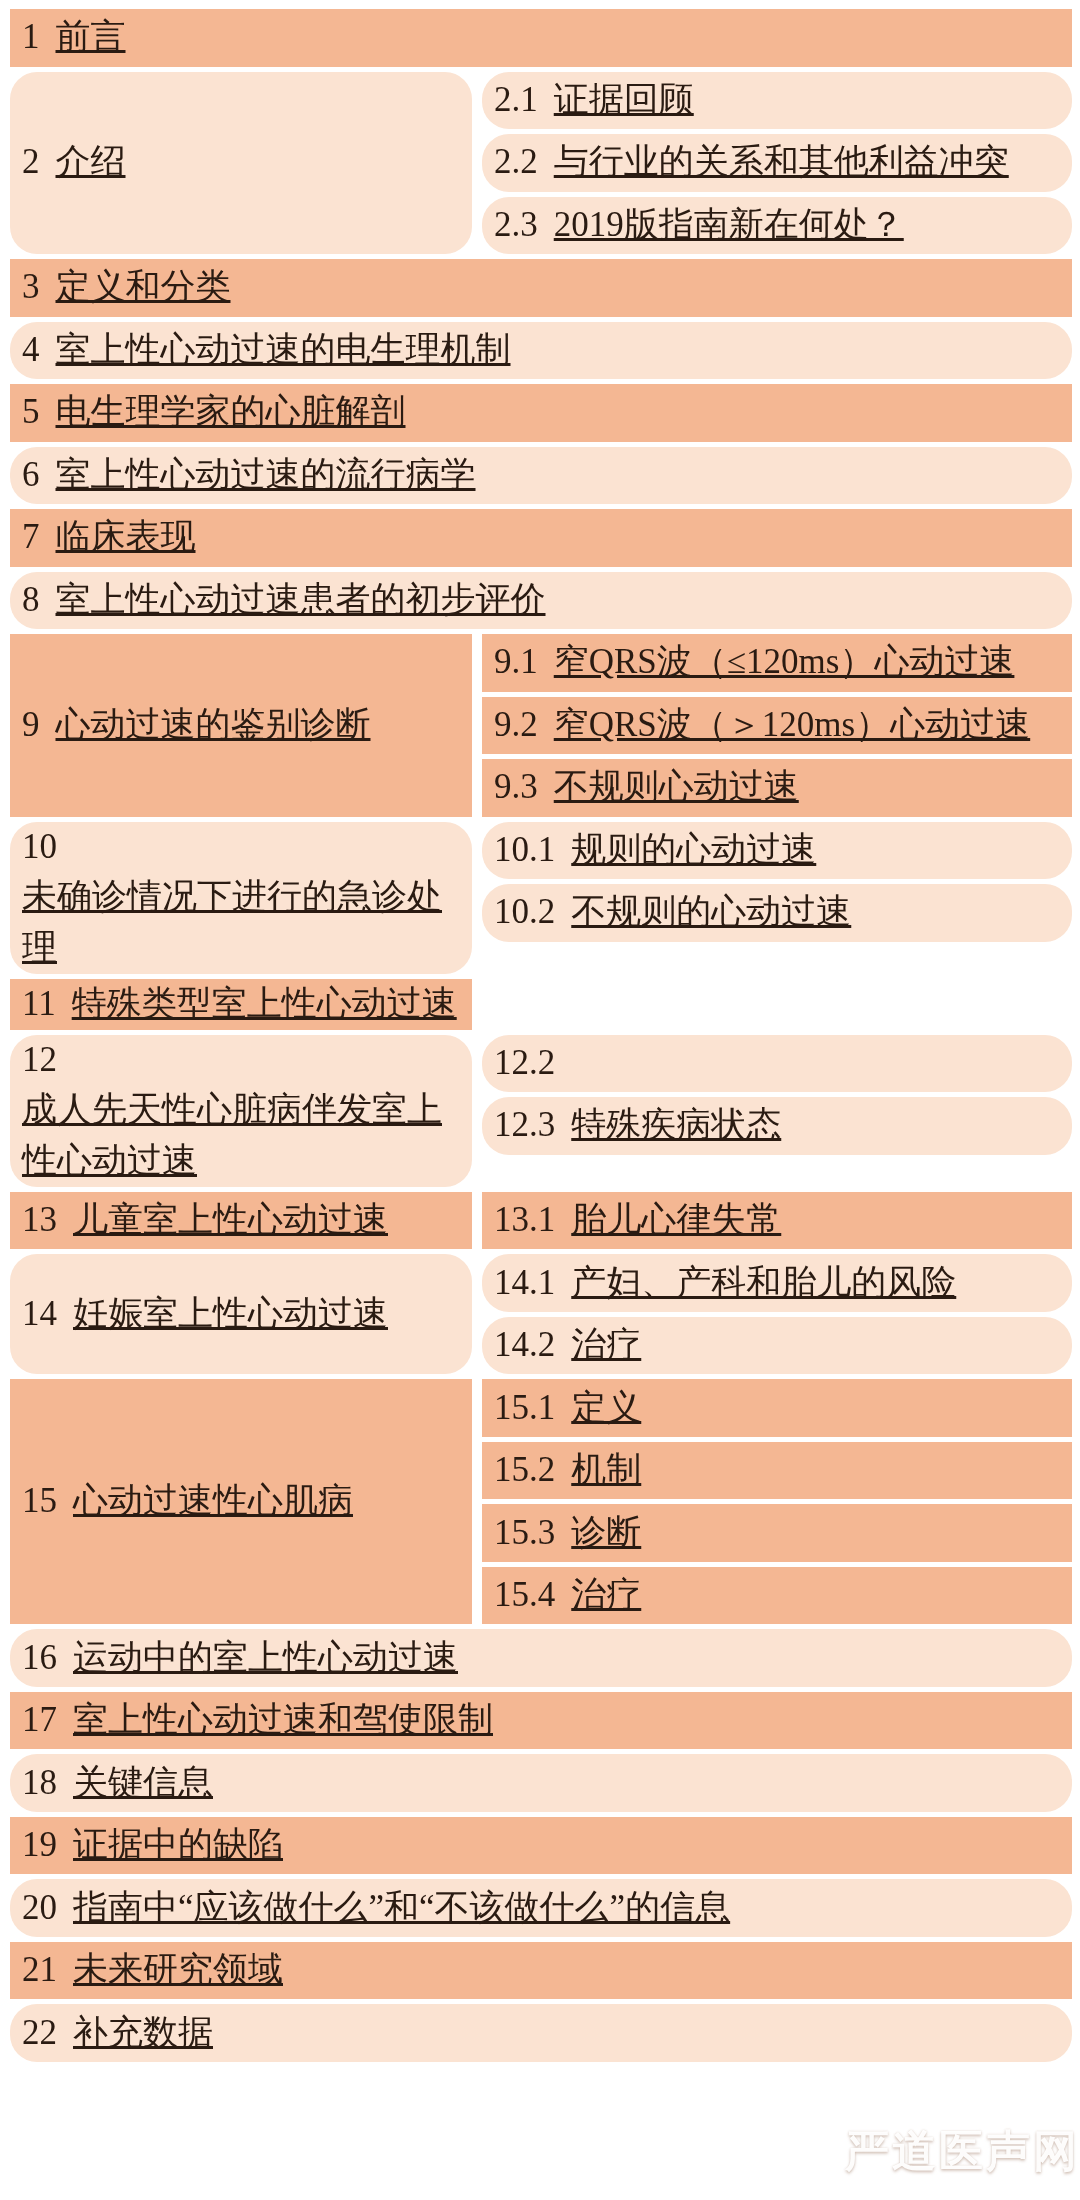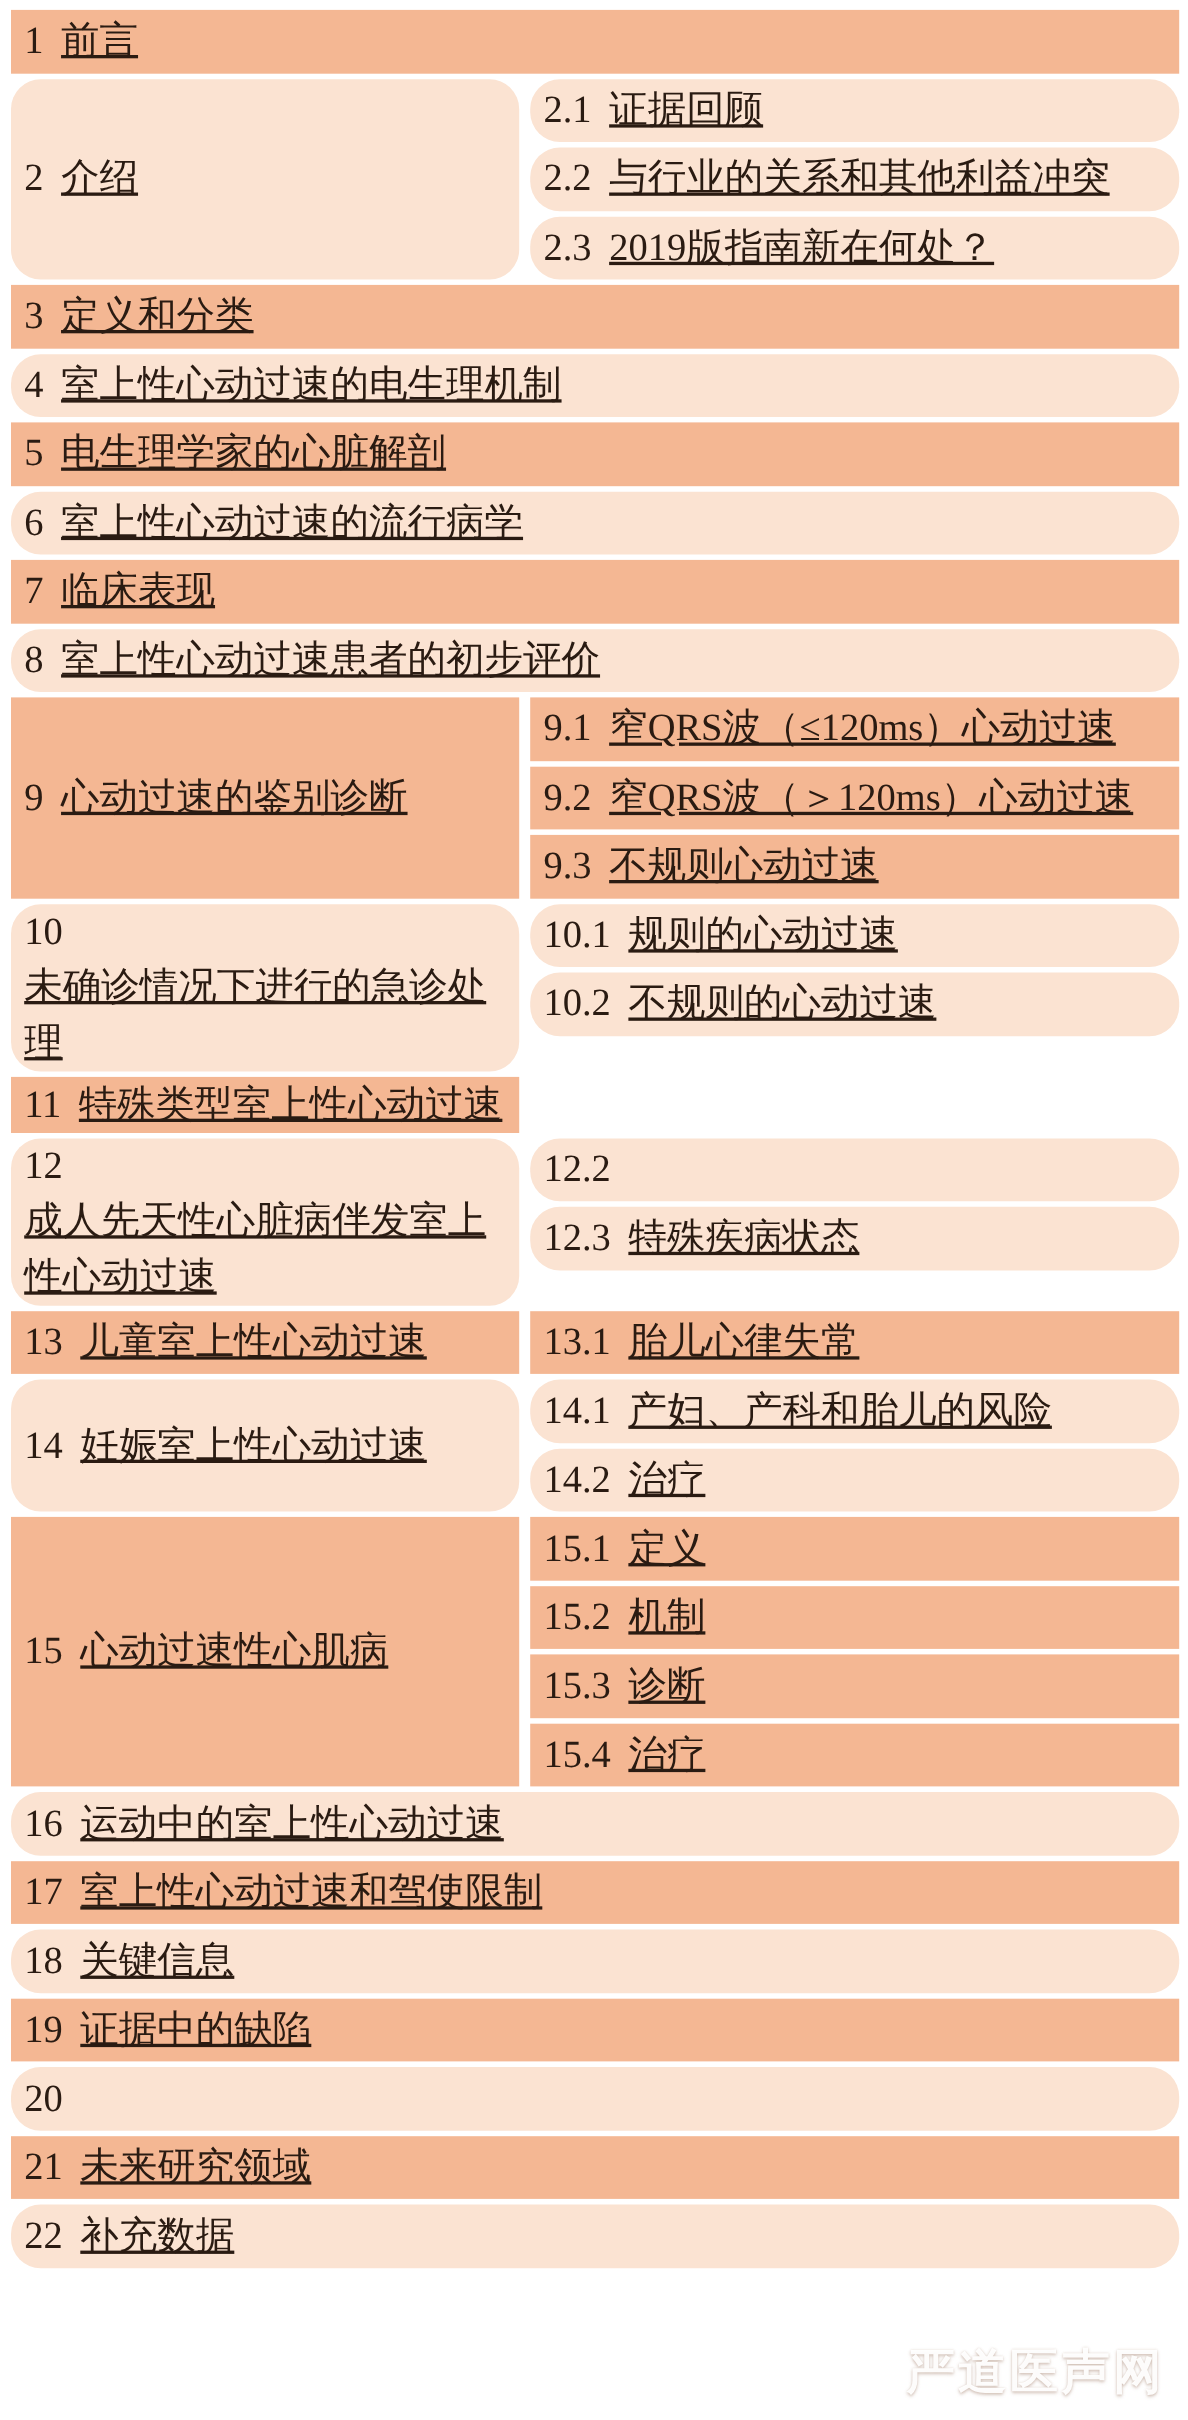--- a/index.html
+++ b/index.html
@@ -55,24 +55,24 @@
     flex:1 1 auto;
     display:flex;
     flex-direction:column;
     gap:var(--gap);
   }
   .sub{height:var(--unit);}
   .num{margin-right:16px;white-space:nowrap;}
   .title{min-width:0;text-decoration:underline;}
   .watermark{
     position:absolute;
-    right:21px;
+    right:0;
     bottom:10px;
     display:flex;
-    align-items:center;
+    align-items:flex-start;
     gap:6px;
     pointer-events:none;
   }
   .wm-text{
     font-family:"Liberation Sans","DejaVu Sans",sans-serif;
     font-weight:bold;
     font-size:44px;
     letter-spacing:3px;
     color:rgba(255,255,255,0.95);
     text-shadow:0 2px 3px rgba(150,110,85,0.35), 0 0 2px rgba(150,110,85,0.25);
@@ -273,20 +273,21 @@
     </div>
     <div class="section">
       <div class="cell main dark full">
         <span class="num">19</span>
         <span class="title">证据中的缺陷</span>
       </div>
     </div>
     <div class="section">
       <div class="cell main light full">
         <span class="num">20</span>
+        <span class="title">指南中“应该做什么”和“不该做什么”的信息</span>
       </div>
     </div>
     <div class="section">
       <div class="cell main dark full">
         <span class="num">21</span>
         <span class="title">未来研究领域</span>
       </div>
     </div>
     <div class="section">
       <div class="cell main light full">

